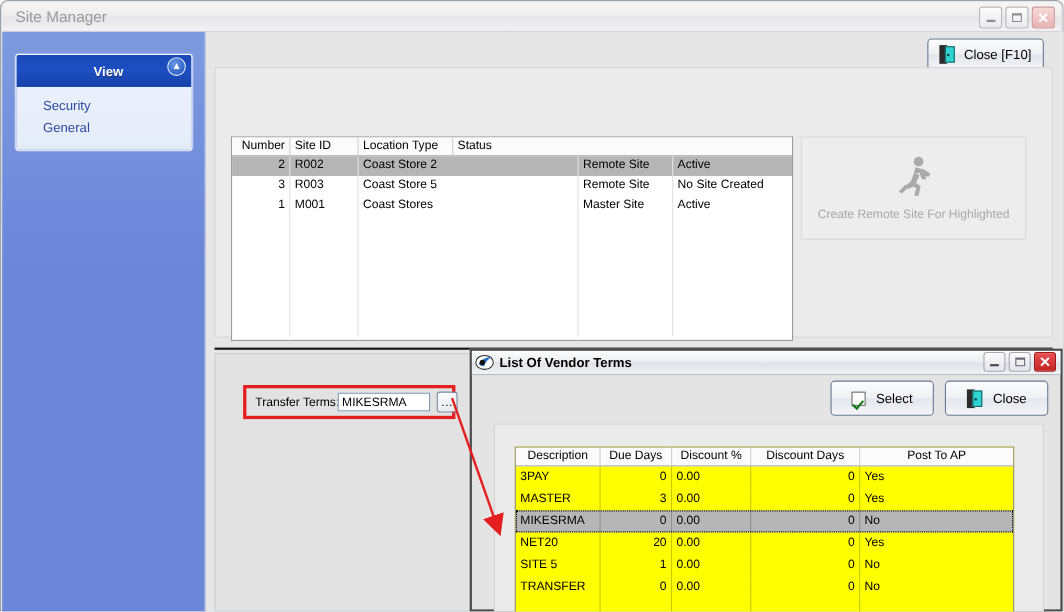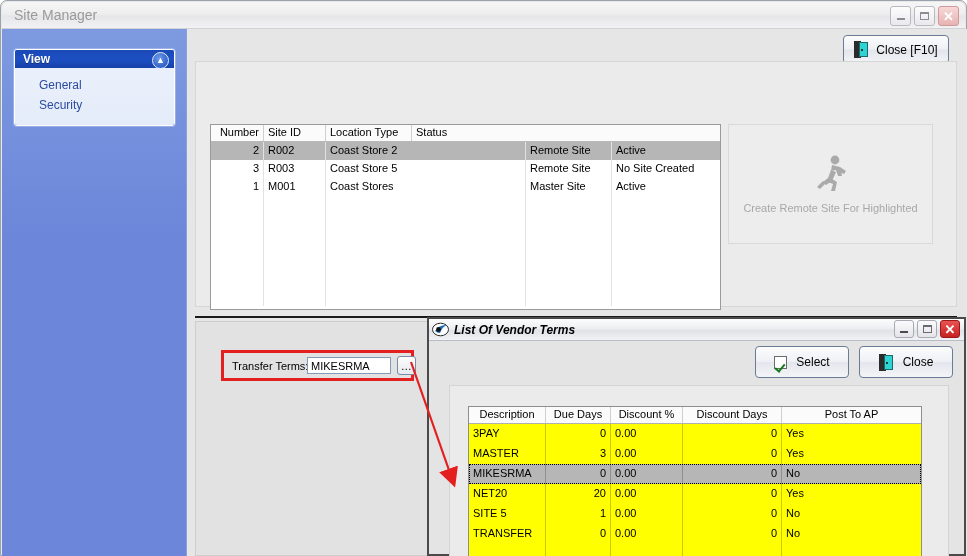--- a/index.html
+++ b/index.html
@@ -67,23 +67,23 @@
     background: linear-gradient(to bottom, #7d9ae0 0%, #6c86d9 40%, #6c86d9 100%);
     border-right: 1px solid #8aa0de;
   }
   .panel-box {
     position: absolute; left: 12px; top: 20px; width: 161px;
     border: 1px solid #ffffff; border-radius: 3px;
     overflow: hidden;
     box-shadow: 0 0 0 1px rgba(255,255,255,0.25);
   }
   .panel-head {
-    height: 18px;
+    height: 29px;
     background: linear-gradient(to bottom,#1a49b6 0%, #1d4fc3 50%, #1741a8 100%);
-    display: flex; align-items: center; position: relative;
+    display: flex; align-items: center; position: relative; justify-content: center;
   }
   .panel-head-title {
     color: #ffffff; font-weight: bold; font-size: 12px; margin-left: 8px;
     text-shadow: 0 1px 0 rgba(0,0,0,0.4);
   }
   .panel-chevron {
     position: absolute; right: 5px; top: 2px; width: 17px; height: 17px;
     border-radius: 50%;
     background: radial-gradient(circle at 40% 35%, #6f9ae8, #2a5ec4 75%);
     border: 1px solid #e4ecfb;
@@ -132,21 +132,21 @@
   .c-num   { width: 53px; text-align: right; }
   .c-site  { width: 62px; }
   .c-name  { width: 200px; }
   .c-loc   { width: 86px; }
   .c-stat  { width: 107px; border-right: none !important; }
   .grid-filler { height: 110px; display:flex; }
   .grid-filler .gcol { border-right: 1px solid #e2e2e2; height: 100%; }
 
   
   .create-card {
-    position: absolute; left: 532px; top: 62px; width: 205px; height: 120px;
+    position: absolute; left: 532px; top: 62px; width: 205px; height: 94px;
     background: #ededed; border: 1px solid #d9d9d9;
     display: flex; flex-direction: column; align-items: center; justify-content: center;
   }
   .runner-icon { width: 34px; height: 38px; position: relative; margin-bottom: 10px; }
   .runner-icon svg { display:block; }
   .create-card-label { font-size: 11px; color: #a8a8a8; }
 
   
   .crud-row { position: absolute; left: 332px; top: 255px; display: flex; gap: 9px; }
   .crud-btn {
@@ -203,21 +203,21 @@
     background: #e4e4e4;
     border: 2px solid #4a4a4a;
   }
   .vt-titlebar {
     position: absolute; left:0; top:0; width: 535px; height: 22px;
     background: linear-gradient(to bottom,#fdfdfd 0%, #eceef1 45%, #dfe2e7 55%, #f1f2f5 100%);
     border-bottom: 1px solid #b8bcc4;
     display: flex; align-items: center;
   }
   .vt-icon { width:17px; height:15px; margin-left:3px; position:relative; }
-  .vt-title-text { font-size: 12px; font-weight: bold; color:#000; margin-left: 5px; font-style: italic; }
+  .vt-title-text { font-size: 12px; font-weight: bold; color:#000; margin-left: 5px; }
   .vt-winbtns { position: absolute; right: 4px; top: 1px; display:flex; gap:3px; }
   .vt-winbtn {
     width: 20px; height: 18px; border: 1px solid #a9a9b2; border-radius: 3px;
     background: linear-gradient(to bottom,#fcfcfd,#e4e4ea);
     display:flex; align-items:center; justify-content:center;
   }
   .vt-winbtn.close {
     background: linear-gradient(to bottom,#e85252,#c62222);
     border-color:#9c1818; color:#fff; font-size:13px; font-weight:bold; line-height:1;
   }
@@ -284,22 +284,22 @@
       </div>
     </div>
 
     <div class="sidebar">
       <div class="panel-box">
         <div class="panel-head">
           <span class="panel-head-title">View</span>
           <span class="panel-chevron">▲</span>
         </div>
         <div class="panel-body">
+          <div class="panel-link">Security</div>
           <div class="panel-link">General</div>
-          <div class="panel-link">Security</div>
         </div>
       </div>
     </div>
 
     <div class="content">
 
       <div class="close-f10" style="left:656px; top:6px;">
         <span class="door-icon">
           <i class="frame"></i>
             <i class="panel"></i>

